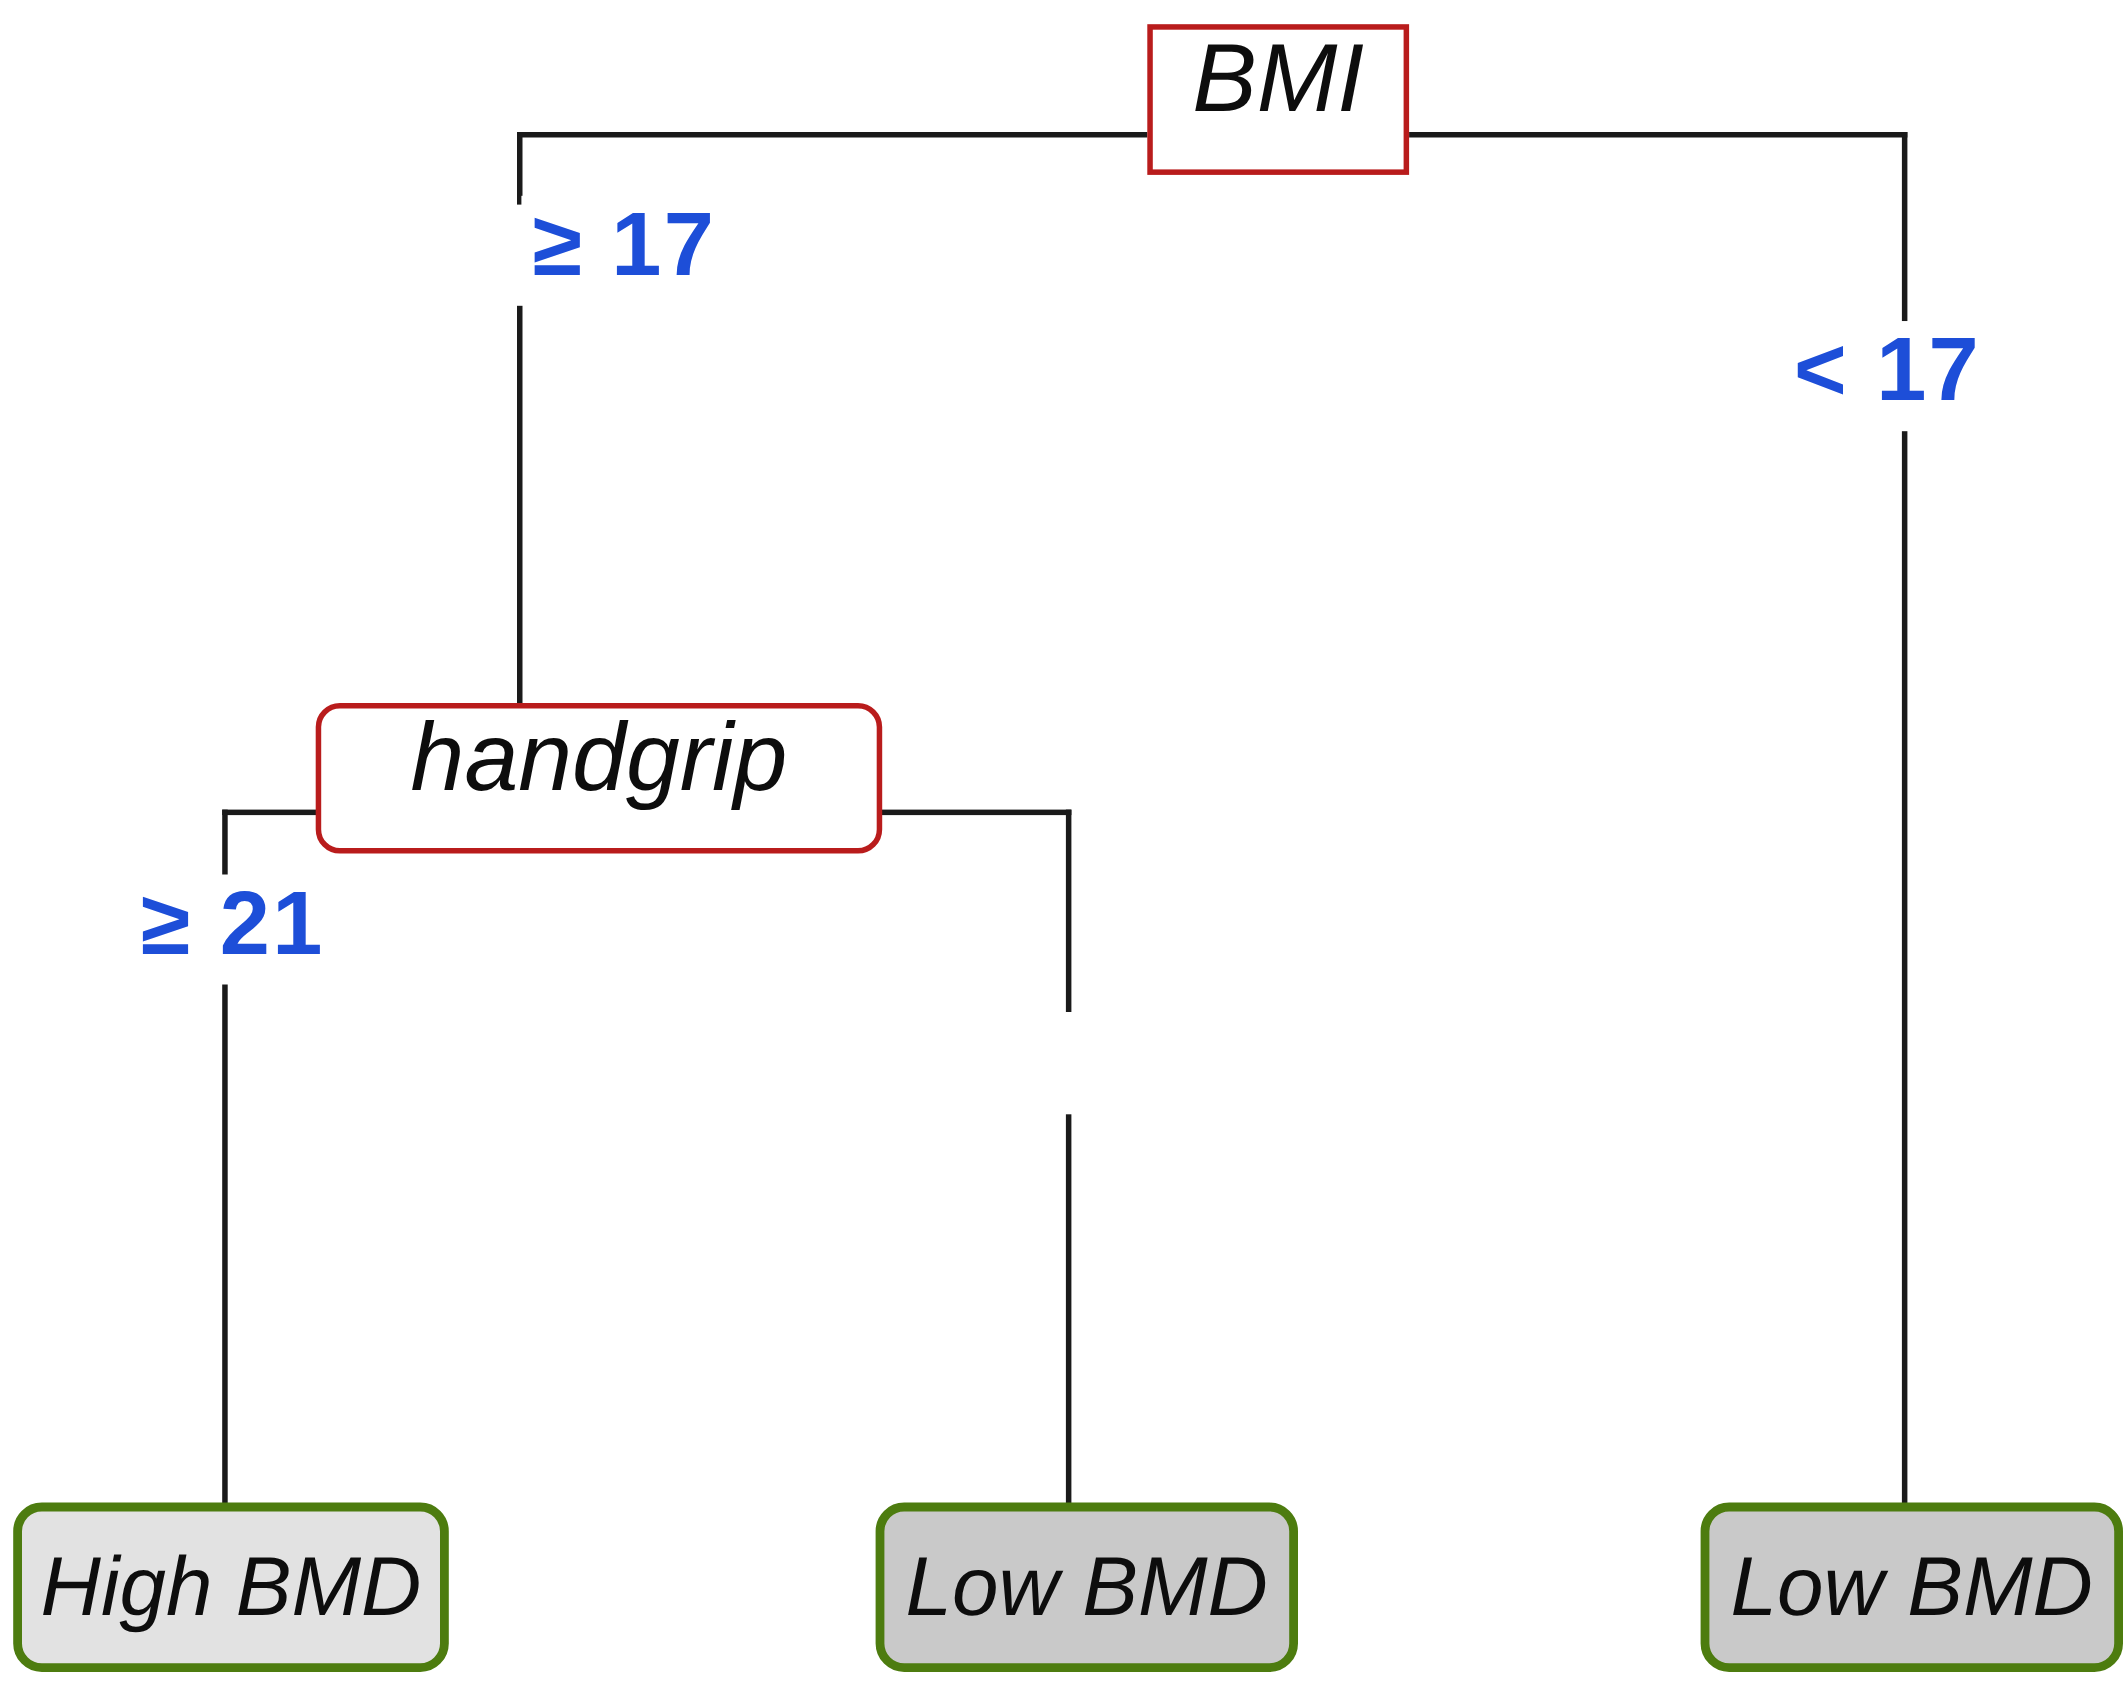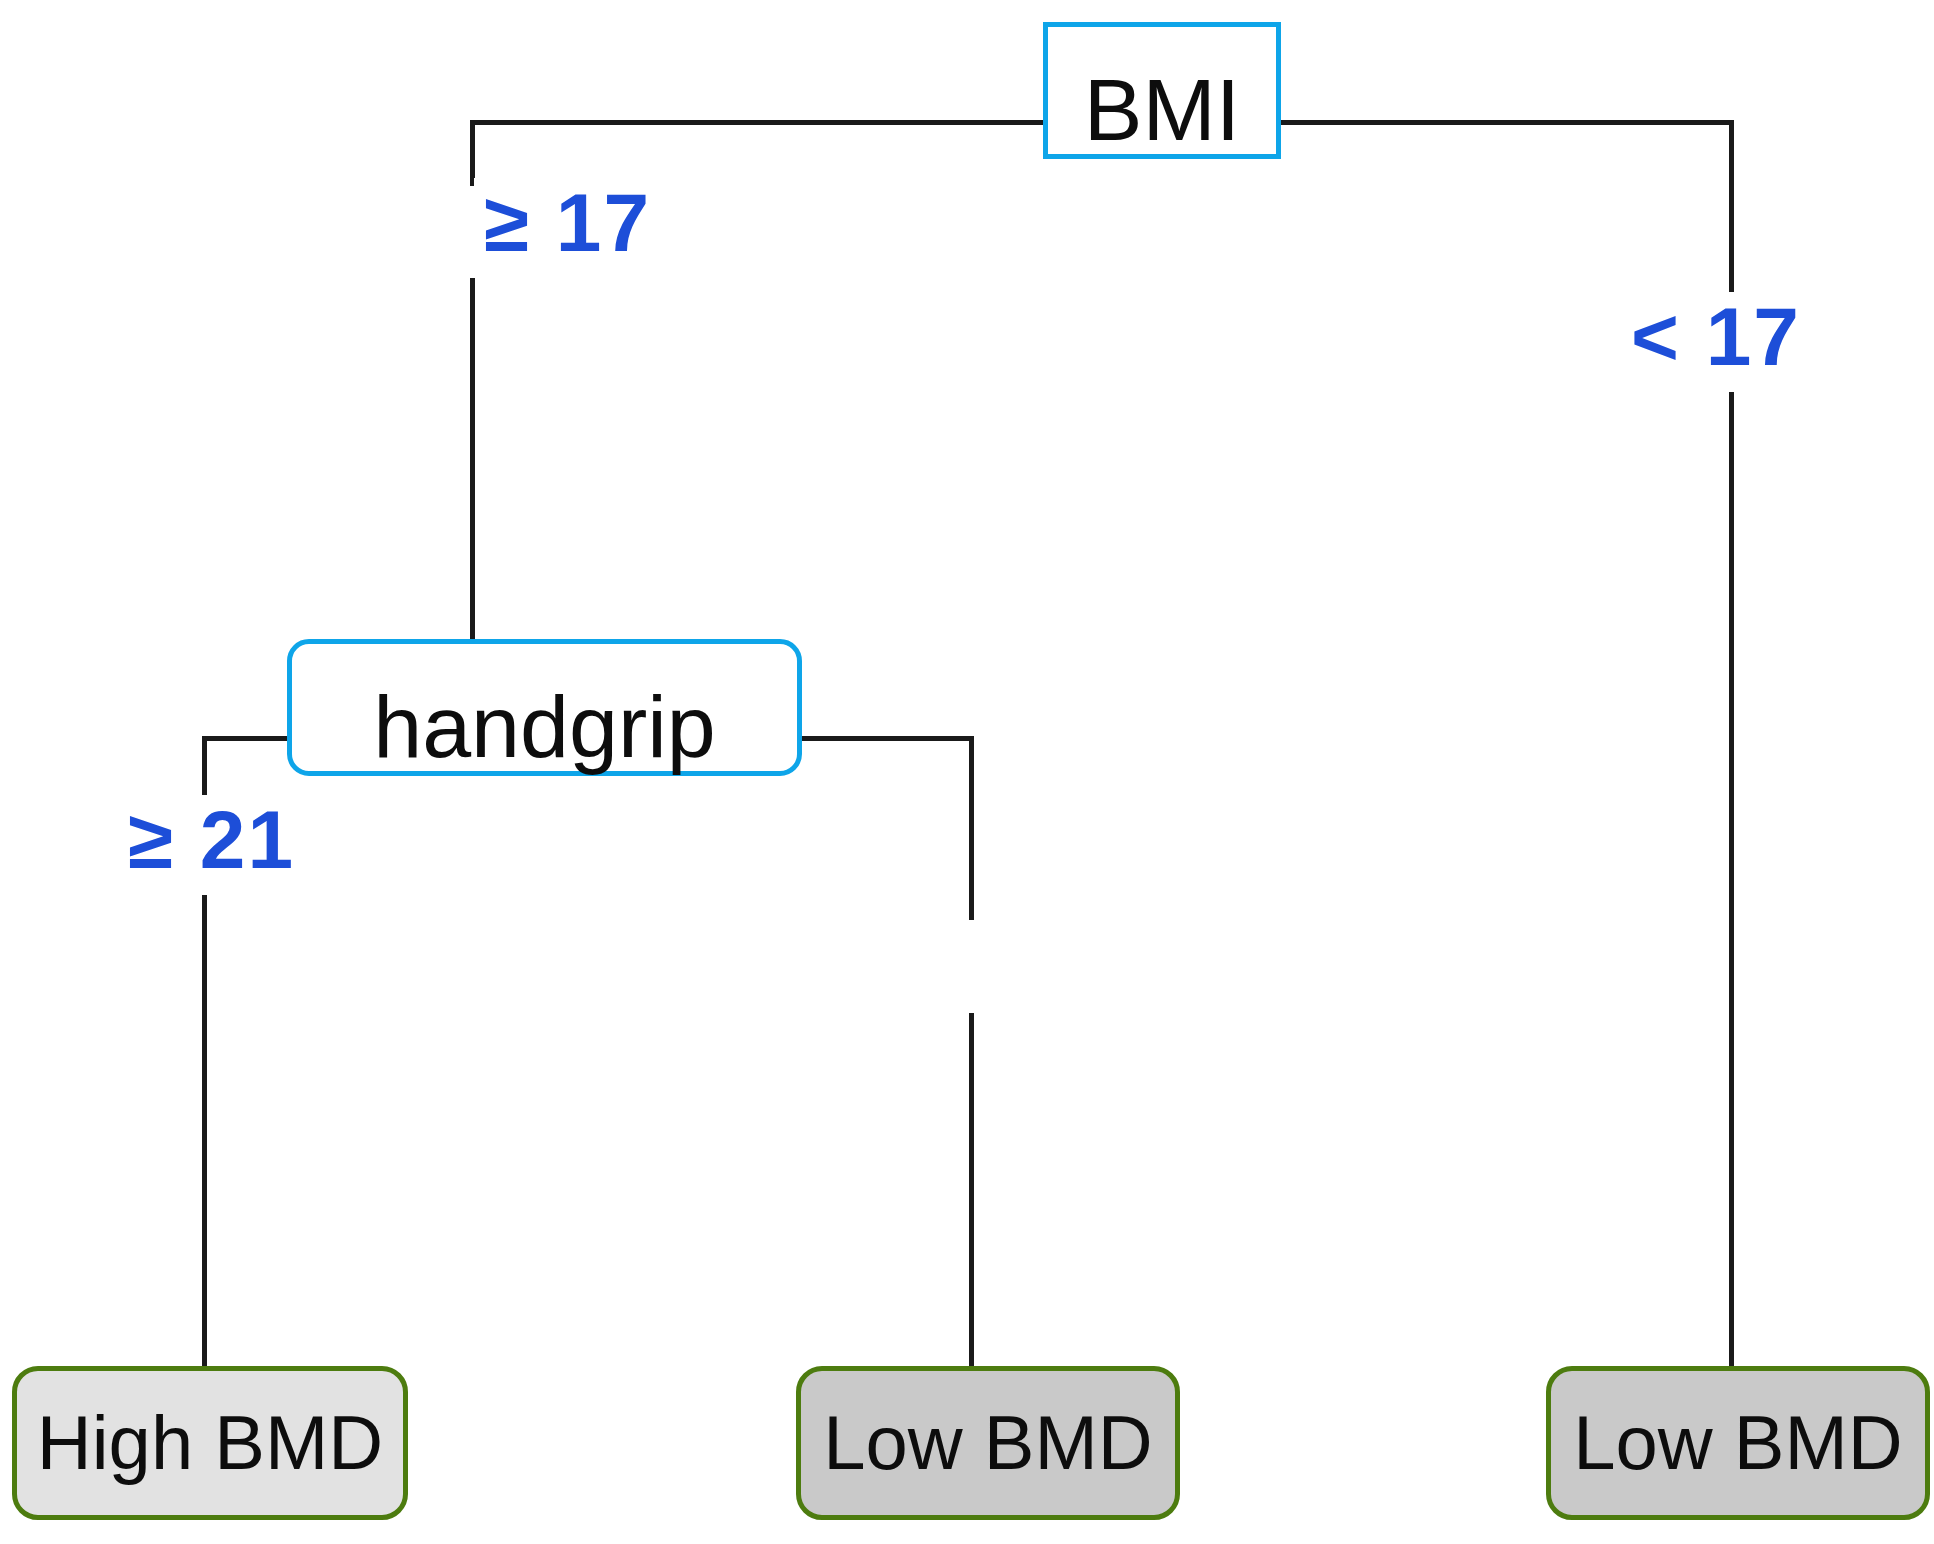--- a/index.html
+++ b/index.html
@@ -28,26 +28,27 @@
   .line-v {
     position: absolute;
     background: #1a1a1a;
     width: 5px;
   }
 
   
   .node-box {
     position: absolute;
     background: #ffffff;
-    border: 5px solid #0ea5e9;
+    border: 5px solid #b91c1c;
     box-sizing: border-box;
     display: flex;
-    align-items: flex-end;
+    align-items: flex-start;
     justify-content: center;
     z-index: 5;
+    font-style: italic;
   }
   .node-box .node-label {
     font-family: "Liberation Sans", sans-serif;
     font-weight: 400;
     color: #0d0d0d;
     line-height: 1;
     white-space: nowrap;
   }
 
   #node-bmi {
@@ -83,27 +84,28 @@
   }
 
   #edge-bmi-ge  { left: 474px;  top: 178px;  }
   #edge-bmi-lt  { left: 1621px; top: 292px;  }
   #edge-hg-ge   { left: 118px;  top: 795px;  }
   #edge-hg-lt   { left: 848px;  top: 913px;  }
 
   
   .leaf-box {
     position: absolute;
-    border: 5px solid #4d7c0f;
+    border: 8px solid #4d7c0f;
     border-radius: 26px;
     box-sizing: border-box;
     display: flex;
     align-items: center;
     justify-content: center;
     z-index: 5;
+    font-style: italic;
   }
   .leaf-box .leaf-label {
     font-family: "Liberation Sans", sans-serif;
     font-weight: 400;
     font-size: 76px;
     color: #0d0d0d;
     line-height: 1;
     white-space: nowrap;
   }
 

